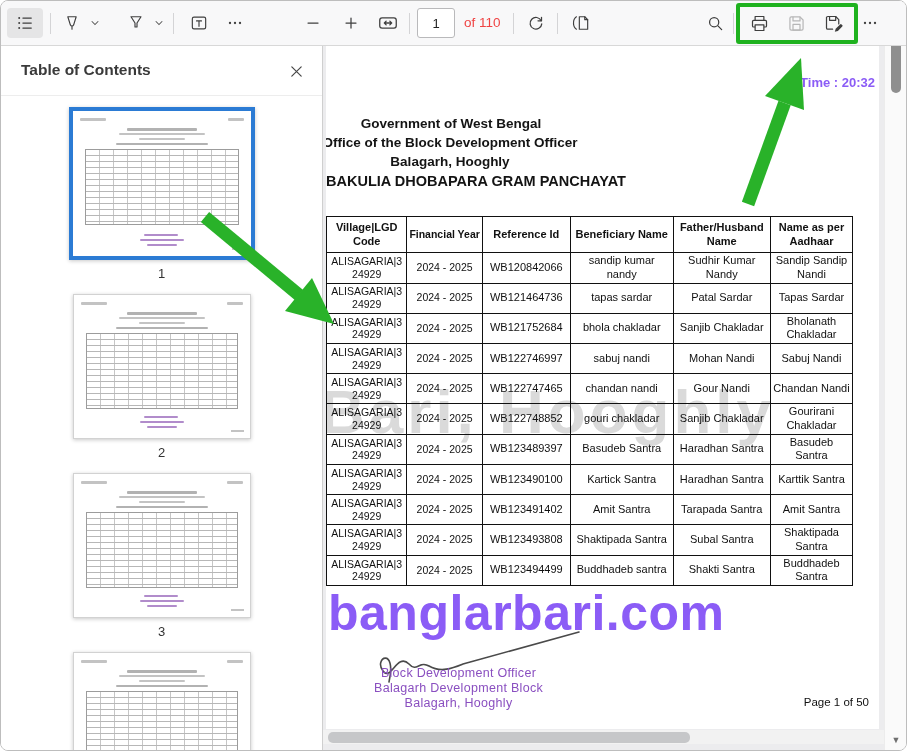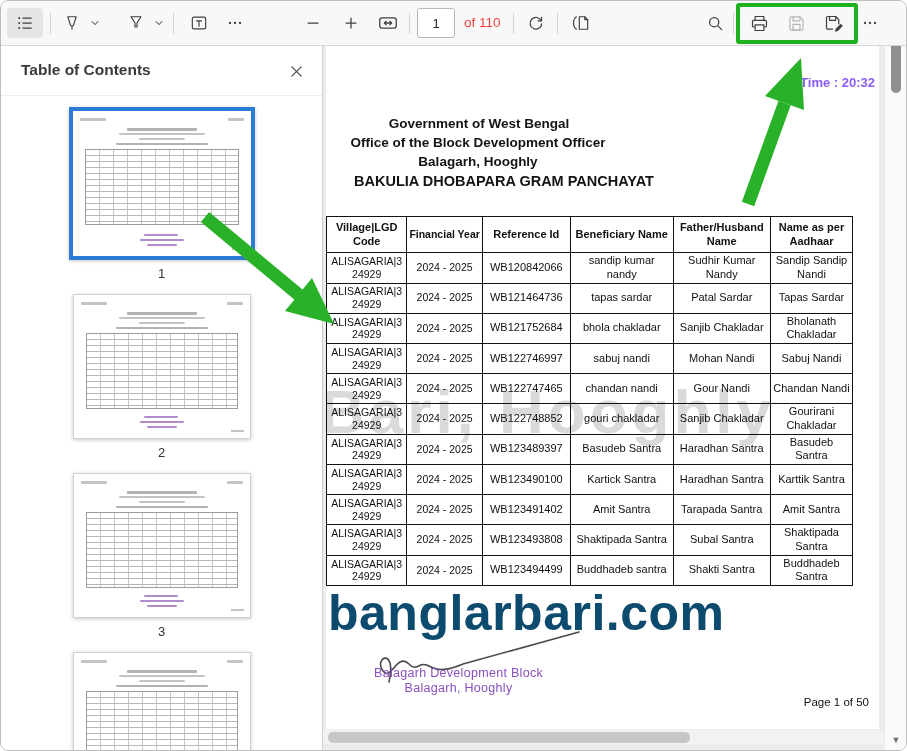--- a/index.html
+++ b/index.html
@@ -71,21 +71,21 @@
   .viewer { position:absolute; left:322px; top:45px; width:563px; height:706px;
             background:#ececee; z-index:3; }
   .page { position:absolute; left:3px; top:0; width:553px; height:683px; background:#fff;
           overflow:hidden; }
   .hscroll { position:absolute; left:0; top:684px; width:563px; height:14px; background:#f2f2f2; }
   .hscroll .thumb { position:absolute; left:5px; top:1.5px; width:362px; height:11px;
                     background:#c6c7c9; border-radius:5px; cursor:pointer; }
 
   .time-label { position:absolute; top:29px; right:4px; font-size:13px; font-weight:bold;
                 color:#8b5cf6; z-index:6; }
-  .doc-headers { position:absolute; inset:0; z-index:5; pointer-events:none;margin-left:28px; }
+  .doc-headers { position:absolute; inset:0; z-index:5; pointer-events:none; }
   .doc-headers div { position:absolute; white-space:nowrap; font-weight:bold;
                      font-size:13.5px; color:#141414; }
   .doc-headers div:nth-of-type(1){ top:70px; left:125px; transform:translateX(-50%); }
   .doc-headers div:nth-of-type(2){ top:89px; left:124px; transform:translateX(-50%); }
   .doc-headers div:nth-of-type(3){ top:108px; left:124px; transform:translateX(-50%); }
   .doc-headers div:nth-of-type(4){ top:127px; left:0; font-size:14.5px; }
   .doc-headers div:nth-of-type(5){ top:146px; left:0; font-size:14.5px; }
 
   .watermark { position:absolute; left:-6px; top:330px; width:566px; z-index:1;
                font-size:62px; font-weight:bold; color:#dadada; letter-spacing:4px;
@@ -462,28 +462,29 @@
               <div class="tcell">ALISAGARIA|324929</div>
               <div class="tcell">2024 - 2025</div>
               <div class="tcell">WB123494499</div>
               <div class="tcell">Buddhadeb santra</div>
               <div class="tcell">Shakti Santra</div>
               <div class="tcell">Buddhadeb Santra</div>
             </div>
           </div>
       </div>
 
-      <div class="site-text" style="color: #0c4a6e;">banglarbari.com</div>
+      <div class="site-text" style="color: #8b5cf6;">banglarbari.com</div>
 
       <svg class="signature-svg" width="240" height="66" viewBox="0 0 240 66">
         <path d="M28 58 C36 22 12 34 22 47 C30 58 36 28 48 40 C56 49 58 36 68 42 C80 49 92 44 102 40 L218 8" fill="none" stroke="#4a4a4a" stroke-width="1.6" stroke-linecap="round"></path>
       </svg>
 
       <div class="stamp" style="color: rgb(138, 79, 192);">
 
+      <div>Block Development Officer</div>
           <div>Balagarh Development Block</div>
           <div>Balagarh, Hooghly</div>
         </div>
 
       <div class="page-footer">Page 1 of 50</div>
     </div>
 
     <div class="hscroll">
       <div class="thumb"></div>
     </div>

